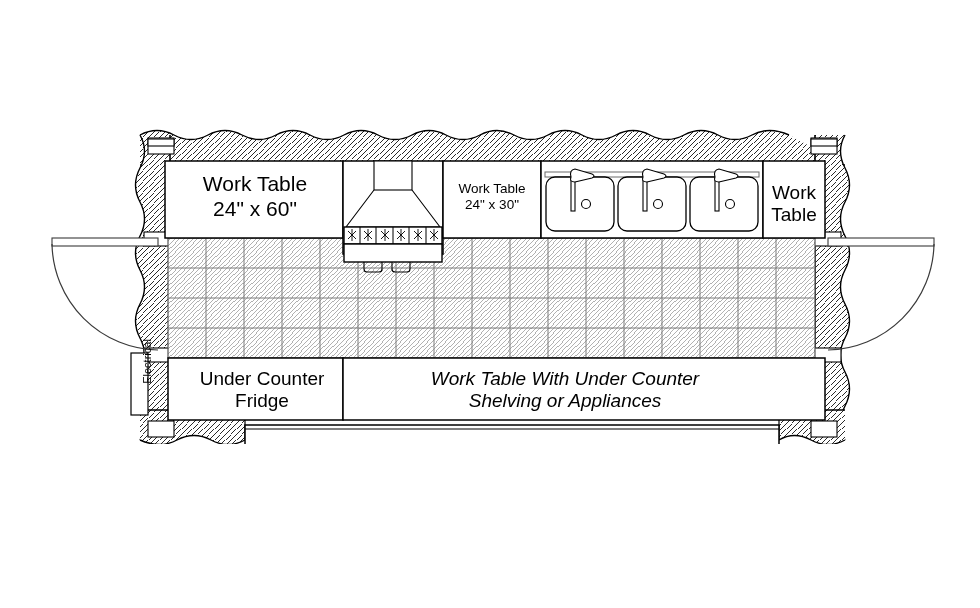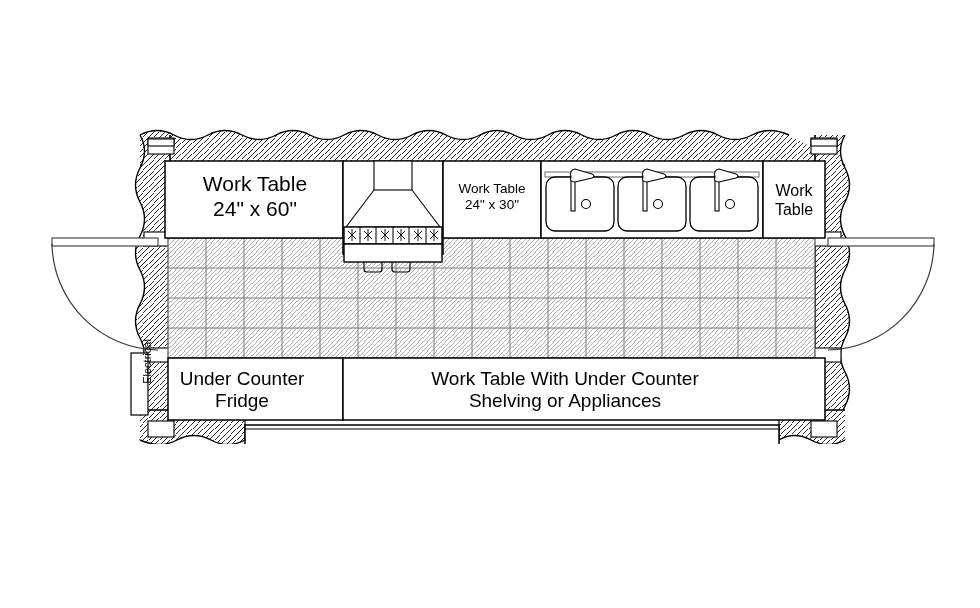--- a/index.html
+++ b/index.html
@@ -39,29 +39,30 @@
   .lbl-worktable-60 {
     left: 170px; top: 172px; width: 170px;
     font-size: 21px;
   }
   .lbl-worktable-30 {
     left: 443px; top: 181px; width: 98px;
     font-size: 13.5px;
   }
   .lbl-worktable-right {
     left: 763px; top: 182px; width: 62px;
-    font-size: 16px;
+    font-size: 19px;
   }
   .lbl-fridge {
-    left: 156px; top: 368px; width: 172px;
+    left: 176px; top: 368px; width: 172px;
     font-size: 19px;
   }
   .lbl-undercounter {
     left: 345px; top: 368px; width: 440px;
     font-size: 19px;
+    font-style: italic;
   }
   .lbl-window {
     left: 248px; top: 437px; width: 528px;
     font-size: 19px;
   }
   .lbl-electrical {
     left: 112px; top: 355px;
     width: 70px;
     font-size: 11px;
     text-align: center;

